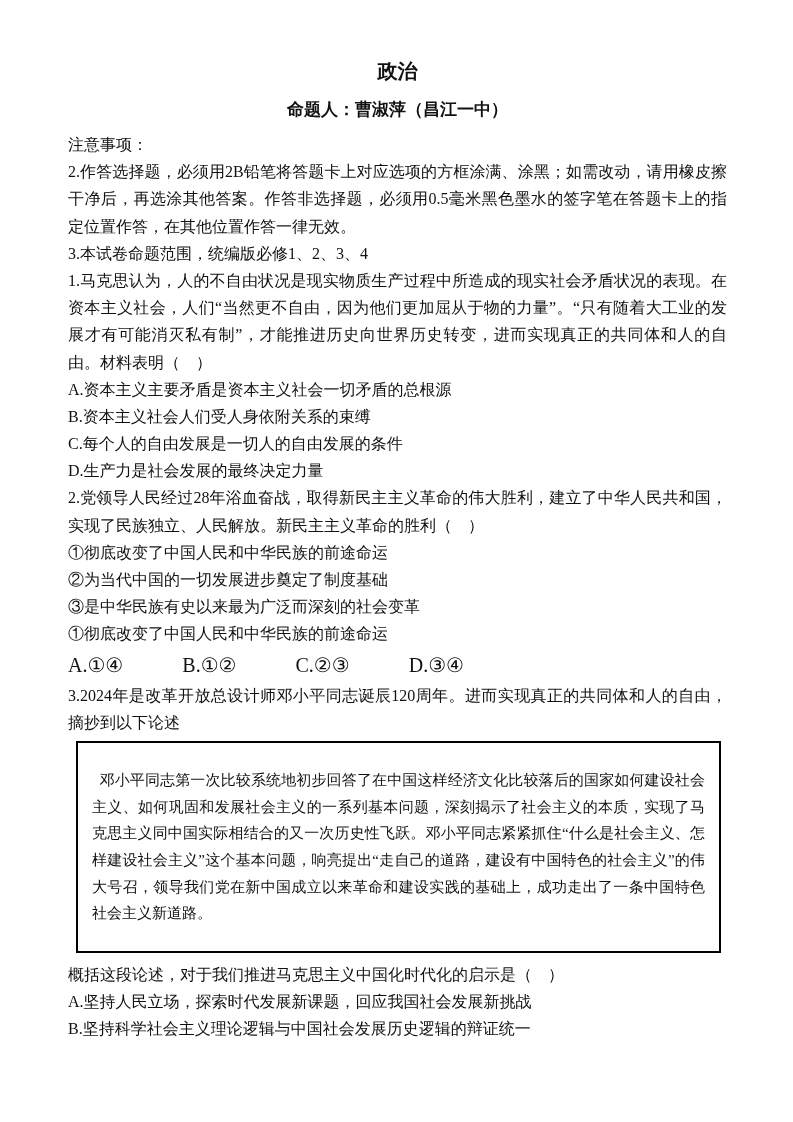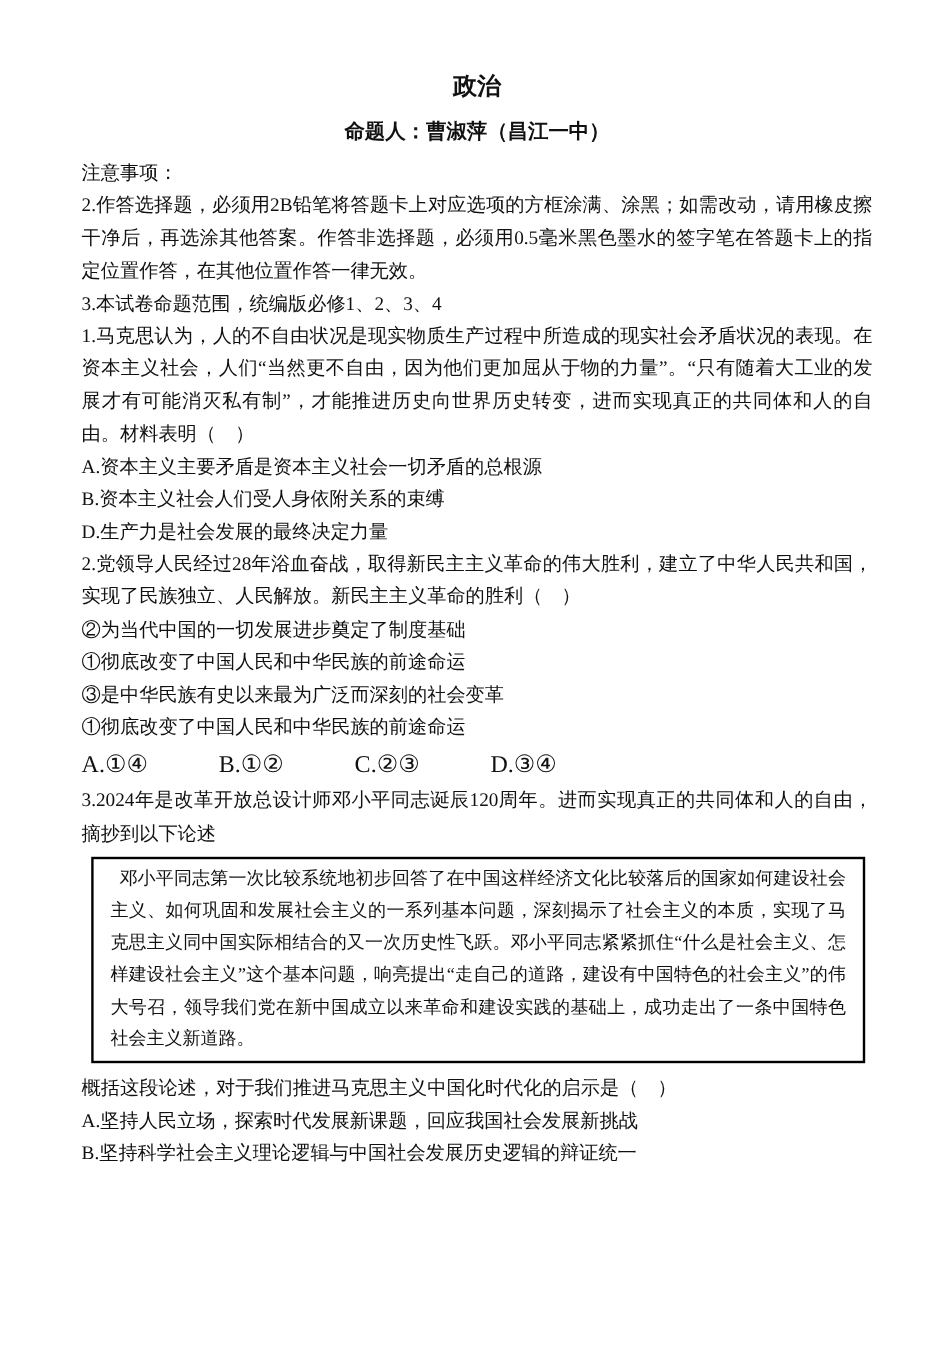--- a/index.html
+++ b/index.html
@@ -34,21 +34,21 @@
   .line {
     font-size: 16px;
     line-height: 1.7;
     text-align: justify;
     margin: 0;
   }
   .bold { font-weight: normal; }
   .q-block { margin: 0; }
   .quote-box {
     border: 2px solid #000000;
-    padding: 4px 14px;
+    padding: 24px 14px;
     margin: 5px 6px 8px 8px;
     font-size: 15px;
     line-height: 1.78;
     text-align: justify;
     text-indent: 0.5em;
   }
   .answers { font-size: 20px; line-height: 1.7; }
   .answers span { margin-right: 54px; }
   .answers span:last-child { margin-right: 0; }
 </style>
@@ -62,27 +62,28 @@
 
   <div class="line bold">注意事项：</div>
   <div class="line bold">2.作答选择题，必须用2B铅笔将答题卡上对应选项的方框涂满、涂黑；如需改动，请用橡皮擦干净后，再选涂其他答案。作答非选择题，必须用0.5毫米黑色墨水的签字笔在答题卡上的指定位置作答，在其他位置作答一律无效。</div>
   <div class="line bold">3.本试卷命题范围，统编版必修1、2、3、4</div>
 
 
   <div class="q-block">
     <div class="line">1.马克思认为，人的不自由状况是现实物质生产过程中所造成的现实社会矛盾状况的表现。在资本主义社会，人们“当然更不自由，因为他们更加屈从于物的力量”。“只有随着大工业的发展才有可能消灭私有制”，才能推进历史向世界历史转变，进而实现真正的共同体和人的自由。材料表明（　）</div>
     <div class="line">A.资本主义主要矛盾是资本主义社会一切矛盾的总根源</div>
     <div class="line">B.资本主义社会人们受人身依附关系的束缚</div>
+    <div class="line">C.每个人的自由发展是一切人的自由发展的条件</div>
     <div class="line">D.生产力是社会发展的最终决定力量</div>
   </div>
 
   <div class="q-block">
     <div class="line">2.党领导人民经过28年浴血奋战，取得新民主主义革命的伟大胜利，建立了中华人民共和国，实现了民族独立、人民解放。新民主主义革命的胜利（　）</div>
+    <div class="line">①彻底改变了中国人民和中华民族的前途命运</div>
     <div class="line">②为当代中国的一切发展进步奠定了制度基础</div>
-    <div class="line">①彻底改变了中国人民和中华民族的前途命运</div>
     <div class="line">③是中华民族有史以来最为广泛而深刻的社会变革</div>
     <div class="line">①彻底改变了中国人民和中华民族的前途命运</div>
     <div class="answers">
       <span>A.①④</span>
       <span>B.①②</span>
       <span>C.②③</span>
       <span>D.③④</span>
     </div>
   </div>
 

